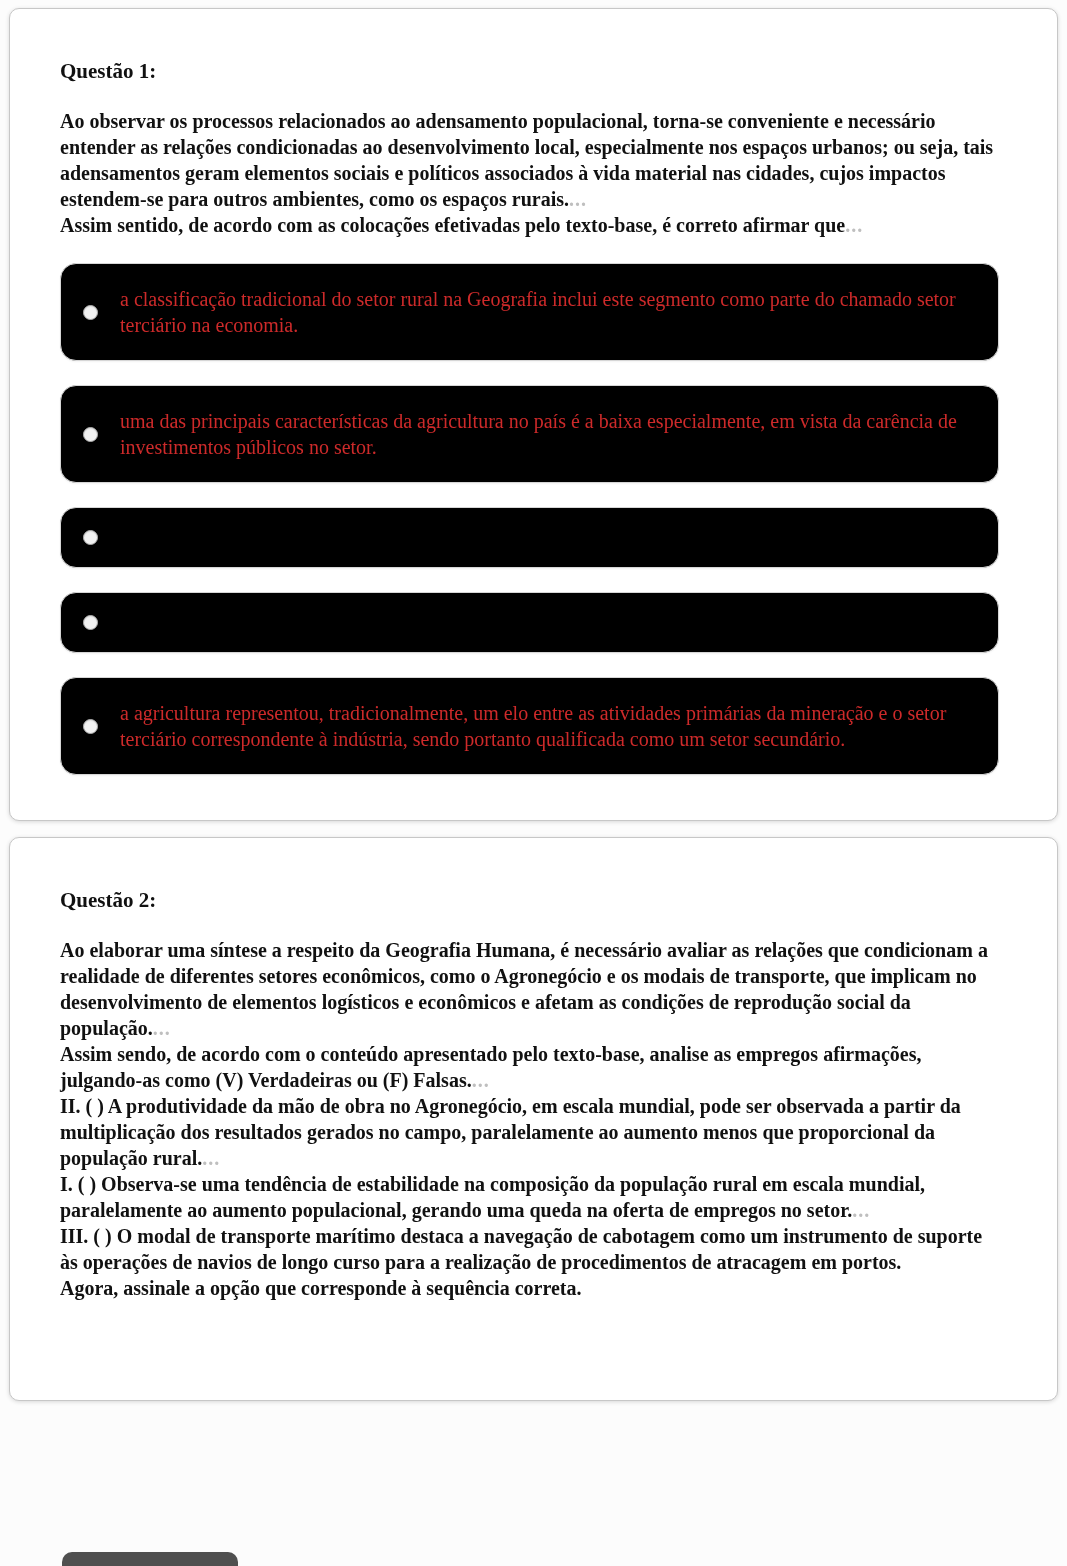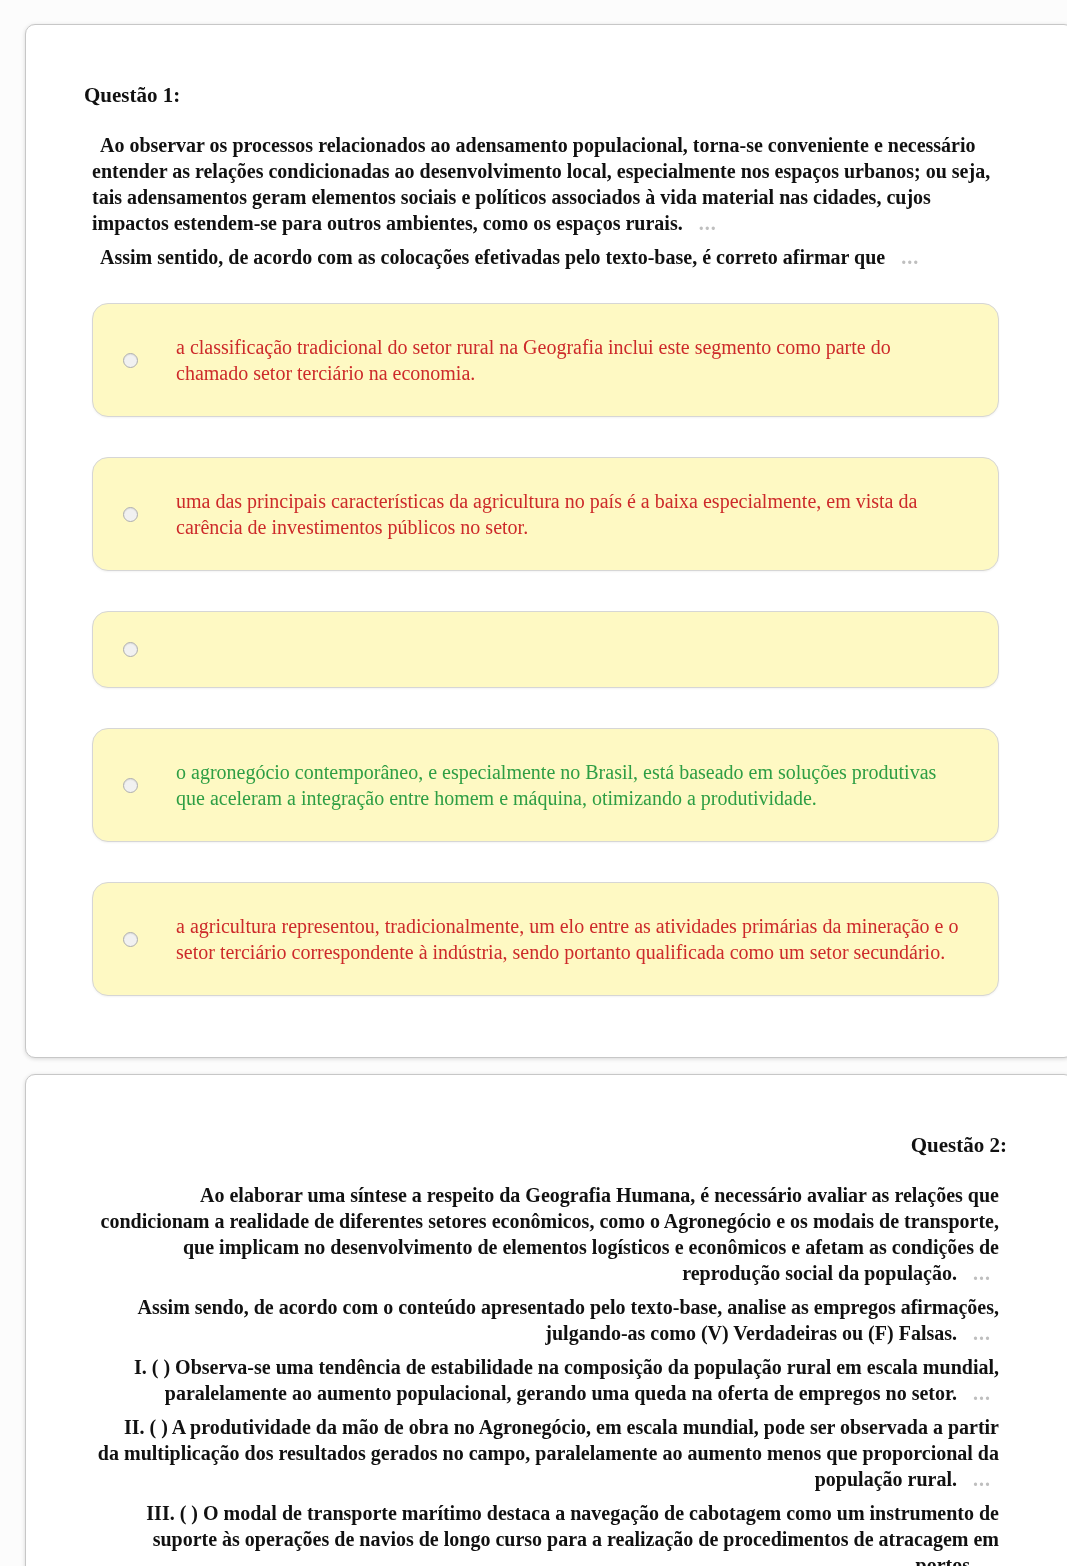--- a/index.html
+++ b/index.html
@@ -1,34 +1,34 @@
 <!DOCTYPE html>
 <html><head>
 <meta charset="utf-8">
 <style>
-  * { margin:8px; padding:0; box-sizing:border-box; }
+  * { margin:0; padding:0; box-sizing:border-box; }
   html,body { width:1067px; }
   body {
     height:1566px;
     overflow:hidden;
     position:relative;
     background:#fcfcfc;
     font-family:"Liberation Serif","DejaVu Serif",serif;
     color:#111;
   }
   .card {
     background:#ffffff;
     border:1px solid #c7c7c7;
     border-radius:10px;
     margin:8px 9px 0 9px;
     padding:50px 58px 45px 50px;
     box-shadow:0 1px 4px rgba(0,0,0,0.15);
   }
   .card + .card { margin-top:16px; }
-  .card.clipped { padding-bottom:56px;text-align:right; }
+  .card.clipped { padding-bottom:99px; }
   .q-title {
     font-size:21px;
     font-weight:bold;
     margin-bottom:24px;
   }
   .q-text p {
     font-size:20px;
     font-weight:bold;
     line-height:26px;
   }
@@ -36,21 +36,21 @@
   .options {
     margin-top:25px;
     display:flex;
     flex-direction:column;
     gap:24px;
   }
   .option {
     display:flex;
     align-items:center;
     gap:22px;
-    background:#fef9c3;
+    background:#000000;
     border:1px solid #d6d6d6;
     border-radius:16px;
     padding:22px 30px 22px 22px;
     box-shadow:0 1px 2px rgba(0,0,0,0.05);
     cursor:pointer;
   }
   .radio {
     width:15px;
     height:15px;
     flex:0 0 15px;
@@ -98,37 +98,36 @@
       <span class="radio"></span>
       <span class="option-text red">uma das principais características da agricultura no país é a baixa especialmente, em vista da carência de investimentos públicos no setor.</span>
     </label>
 
     <label class="option">
       <span class="radio"></span>
     </label>
 
     <label class="option">
       <span class="radio"></span>
-      <span class="option-text green">o agronegócio contemporâneo, e especialmente no Brasil, está baseado em soluções produtivas que aceleram a integração entre homem e máquina, otimizando a produtividade.</span>
     </label>
 
     <label class="option">
       <span class="radio"></span>
       <span class="option-text red">a agricultura representou, tradicionalmente, um elo entre as atividades primárias da mineração e o setor terciário correspondente à indústria, sendo portanto qualificada como um setor secundário.</span>
     </label>
 
   </div>
 </section>
 
 <section class="card clipped">
   <h2 class="q-title">Questão 2:</h2>
 
   <div class="q-text">
     <p><span>Ao elaborar uma síntese a respeito da Geografia Humana, é necessário avaliar as relações que condicionam a realidade de diferentes setores econômicos, como o Agronegócio e os modais de transporte, que implicam no desenvolvimento de elementos logísticos e econômicos e afetam as condições de reprodução social da população.</span><span class="trail">...</span></p>
     <p><span>Assim sendo, de acordo com o conteúdo apresentado pelo texto-base, analise as empregos afirmações, julgando-as como (V) Verdadeiras ou (F) Falsas.</span><span class="trail">...</span></p>
+    <p><span>II. ( ) A produtividade da mão de obra no Agronegócio, em escala mundial, pode ser observada a partir da multiplicação dos resultados gerados no campo, paralelamente ao aumento menos que proporcional da população rural.</span><span class="trail">...</span></p>
     <p><span>I. ( ) Observa-se uma tendência de estabilidade na composição da população rural em escala mundial, paralelamente ao aumento populacional, gerando uma queda na oferta de empregos no setor.</span><span class="trail">...</span></p>
-    <p><span>II. ( ) A produtividade da mão de obra no Agronegócio, em escala mundial, pode ser observada a partir da multiplicação dos resultados gerados no campo, paralelamente ao aumento menos que proporcional da população rural.</span><span class="trail">...</span></p>
     <p><span>III. ( ) O modal de transporte marítimo destaca a navegação de cabotagem como um instrumento de suporte às operações de navios de longo curso para a realização de procedimentos de atracagem em portos.</span><span class="trail"></span></p>
     <p><span>Agora, assinale a opção que corresponde à sequência correta.</span><span class="trail"></span></p>
   </div>
 </section>
 
 <div class="cutoff-btn"></div>
 
 </body></html>

